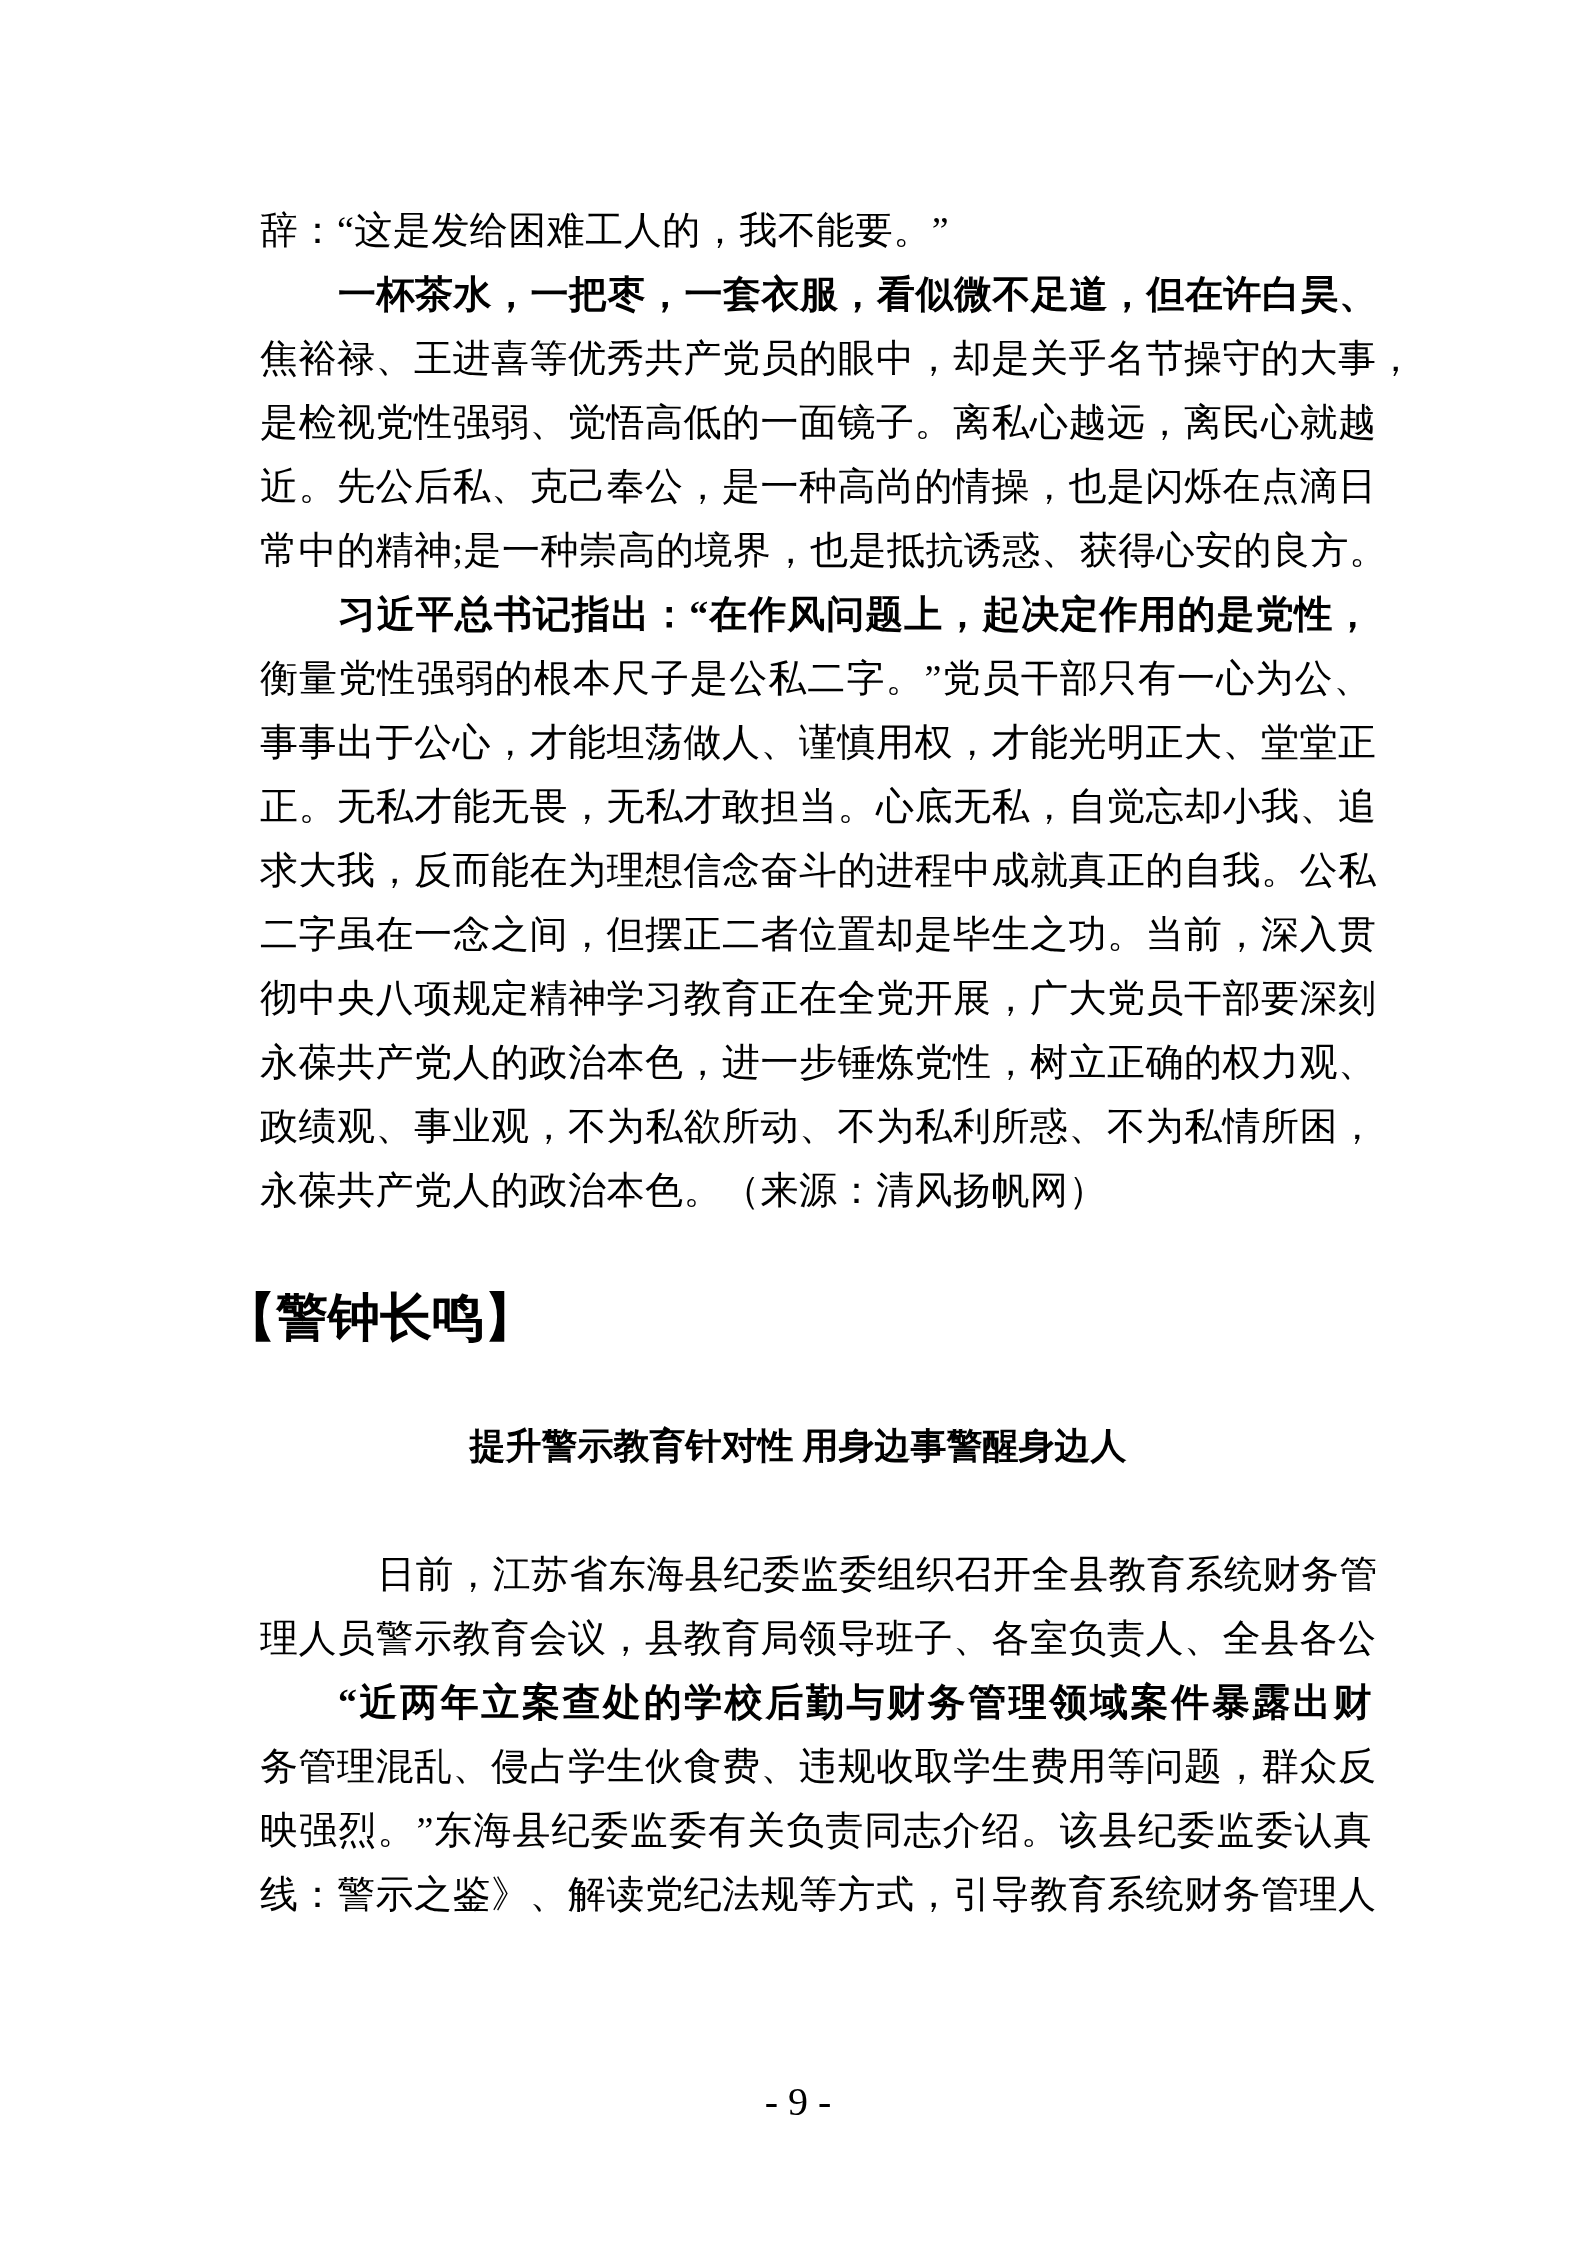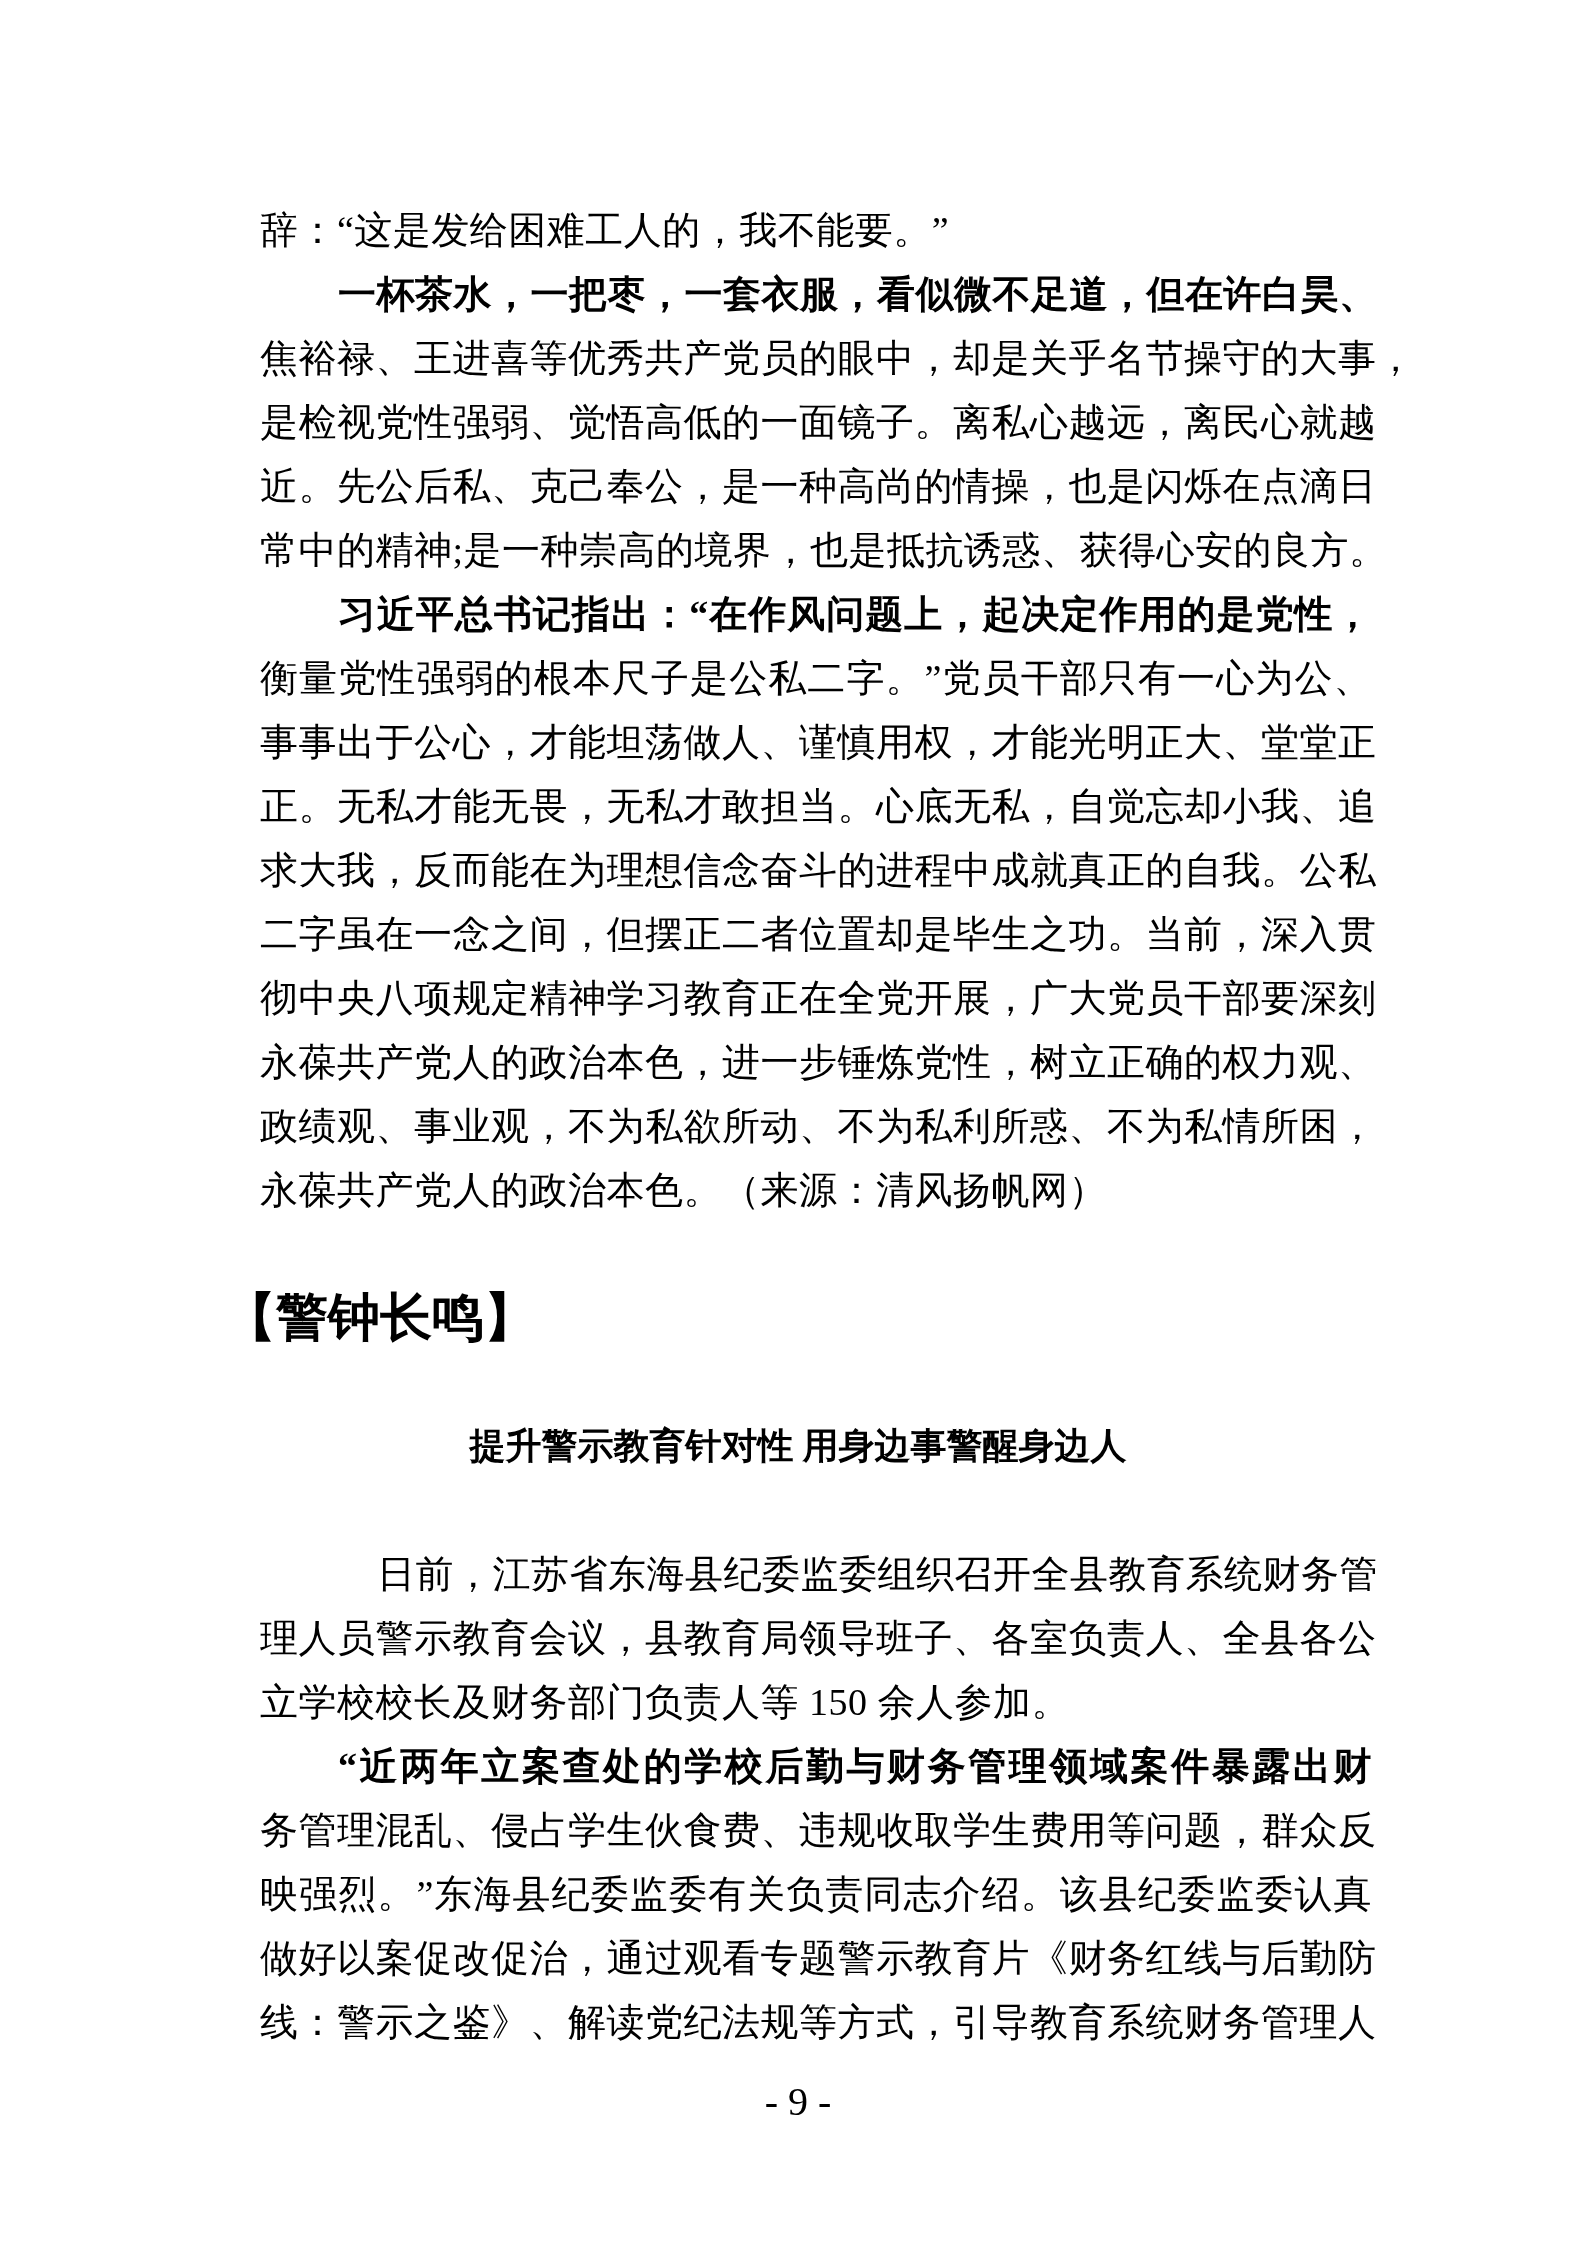--- a/index.html
+++ b/index.html
@@ -90,23 +90,21 @@
       <div class="line">永葆共产党人的政治本色，进一步锤炼党性，树立正确的权力观、</div>
       <div class="line">政绩观、事业观，不为私欲所动、不为私利所惑、不为私情所困，</div>
       <div class="line nofill">永葆共产党人的政治本色。（来源：清风扬帆网）</div>
       <div class="spacer"></div>
       <div class="marker">【警钟长鸣】</div>
       <div class="spacer"></div>
       <div class="headline">提升警示教育针对性 用身边事警醒身边人</div>
       <div class="spacer"></div>
       <div class="line ind3">日前，江苏省东海县纪委监委组织召开全县教育系统财务管</div>
       <div class="line">理人员警示教育会议，县教育局领导班子、各室负责人、全县各公</div>
-      <div class="line nofill">立学校校长及财务部门负责人等 150 余人参加。</div>
       <div class="line ind2">“近两年立案查处的学校后勤与财务管理领域案件暴露出财</div>
       <div class="line">务管理混乱、侵占学生伙食费、违规收取学生费用等问题，群众反</div>
       <div class="line">映强烈。”东海县纪委监委有关负责同志介绍。该县纪委监委认真</div>
-      <div class="line">做好以案促改促治，通过观看专题警示教育片《财务红线与后勤防</div>
       <div class="line">线：警示之鉴》、解读党纪法规等方式，引导教育系统财务管理人</div>
     </main>
   <div class="footer">
     <span>- 9 -</span>
   </div>
 </div>
 
 </body></html>

